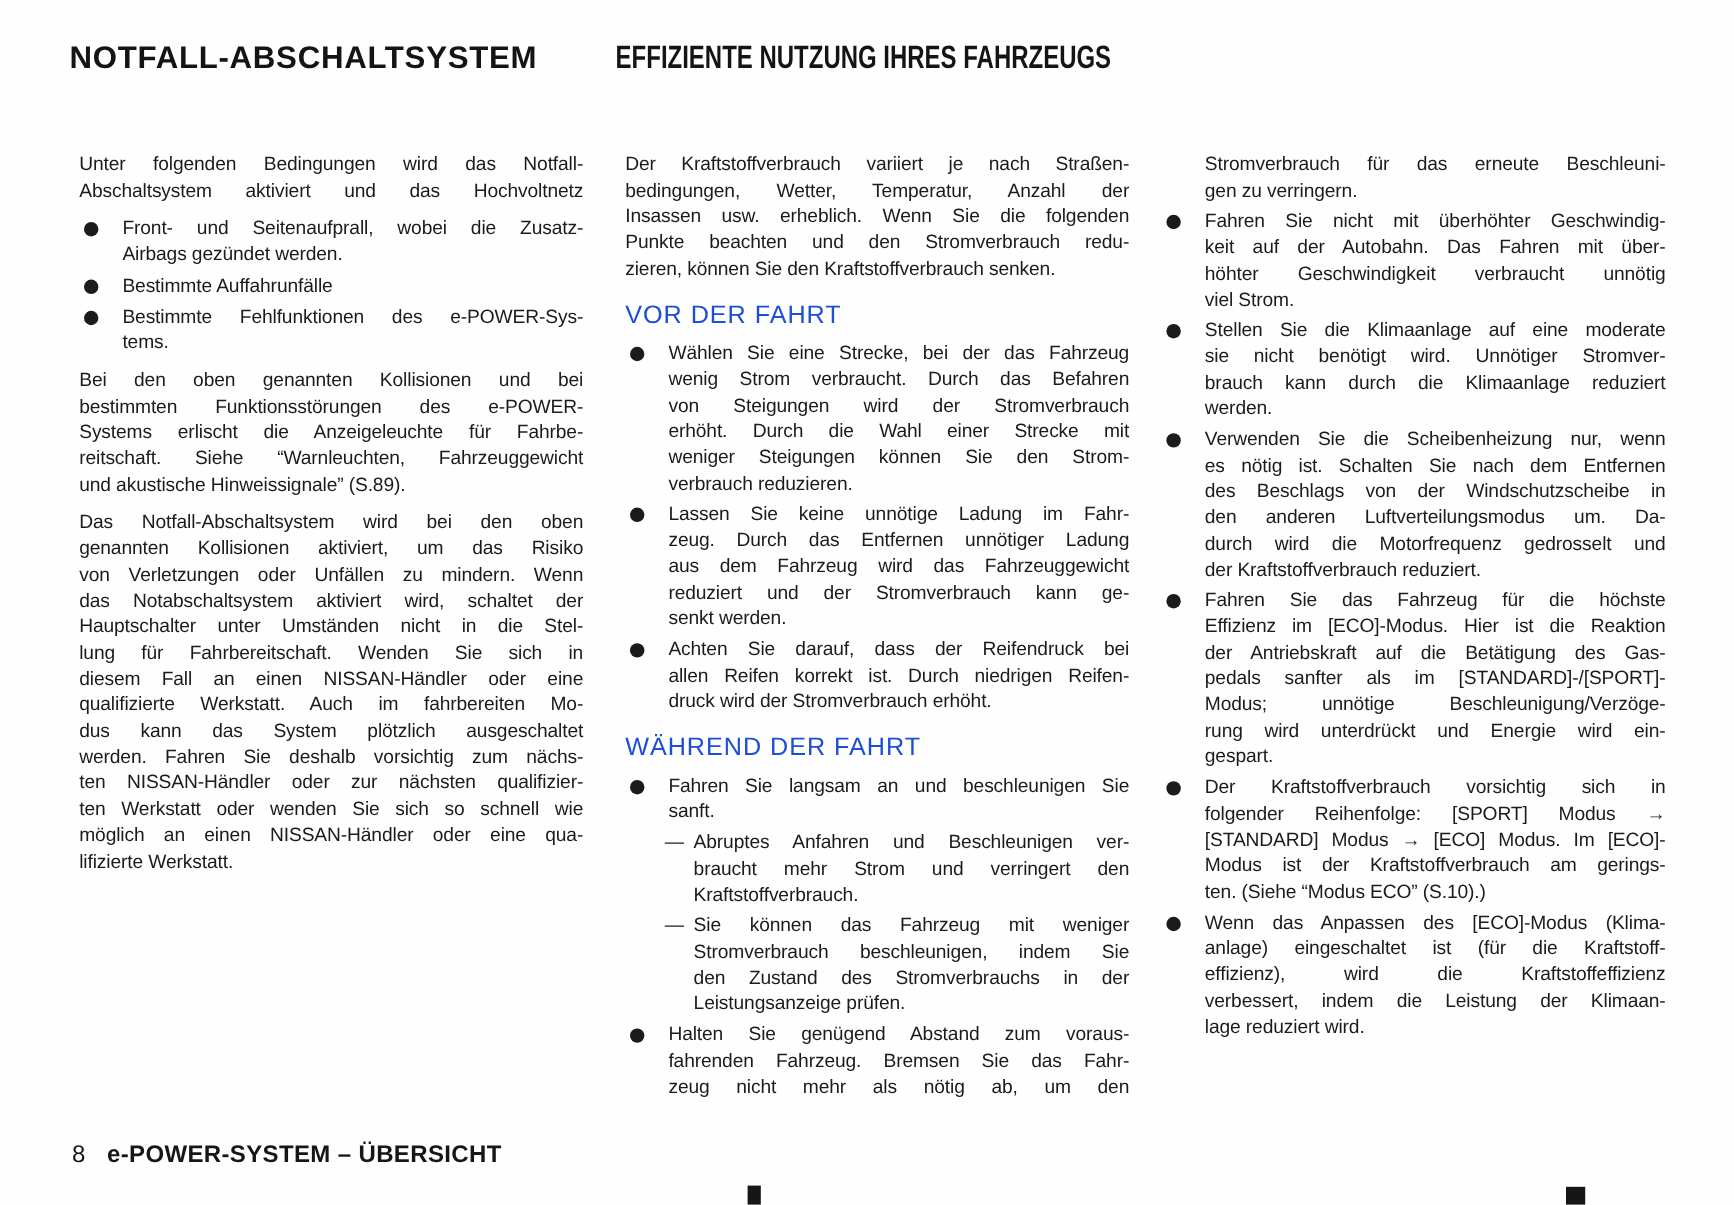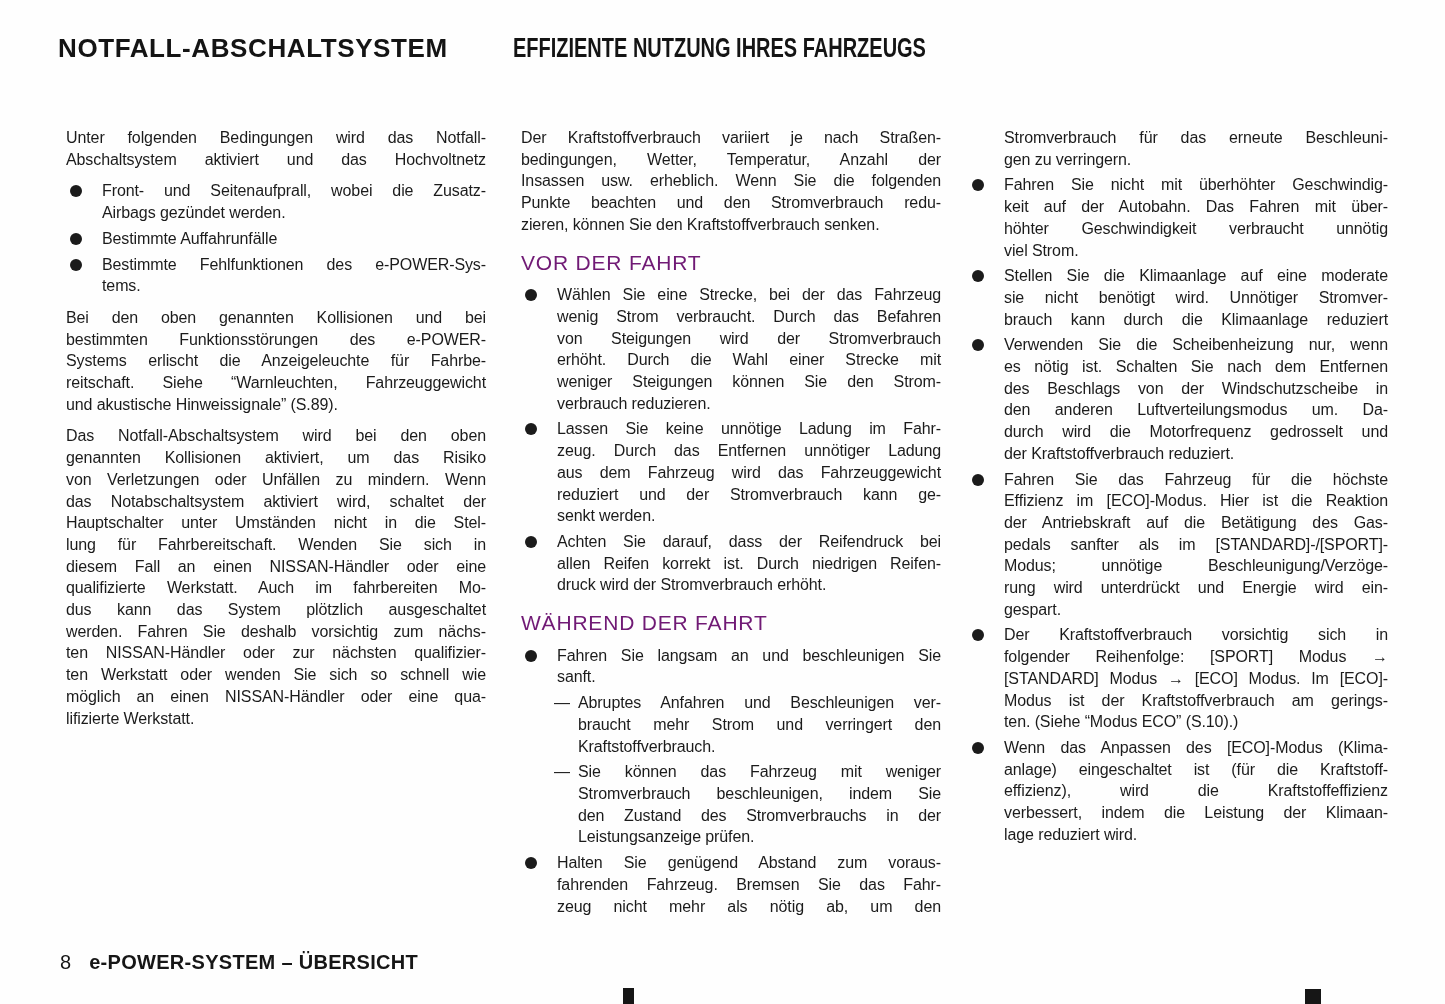--- a/index.html
+++ b/index.html
@@ -37,21 +37,21 @@
   .bullet .content, .cont .content { margin-left:36px; }
   .dash .content { margin-left:57px; }
   .bullet-marker {
     position:absolute; left:4px; top:5px;
     width:12px; height:12px; border-radius:50%;
     background:#1b1b1b;
   }
   .dash-marker { position:absolute; left:33px; top:0; }
   .sec-heading {
     font-size:21px; letter-spacing:0.8px;
-    margin:16px 0 11px; color:#701a75;
+    margin:16px 0 11px; color:#1d4ed8;
     white-space:nowrap;
   }
   .line { text-align:left; }
   .jl { text-align:justify; text-align-last:justify; }
 
   .footer {
     position:absolute; left:60px; top:951px;
     font-size:20px; display:flex; align-items:baseline;
     color:#161616;
   }
@@ -212,20 +212,21 @@
         <div class="line jl">höhter Geschwindigkeit verbraucht unnötig</div>
         <div class="line">viel Strom.</div>
       </div>
     </div>
     <div class="block bullet">
       <span class="bullet-marker"></span>
       <div class="content">
         <div class="line jl">Stellen Sie die Klimaanlage auf eine moderate</div>
         <div class="line jl">sie nicht benötigt wird. Unnötiger Stromver-</div>
         <div class="line jl">brauch kann durch die Klimaanlage reduziert</div>
+        <div class="line">werden.</div>
       </div>
     </div>
     <div class="block bullet">
       <span class="bullet-marker"></span>
       <div class="content">
         <div class="line jl">Verwenden Sie die Scheibenheizung nur, wenn</div>
         <div class="line jl">es nötig ist. Schalten Sie nach dem Entfernen</div>
         <div class="line jl">des Beschlags von der Windschutzscheibe in</div>
         <div class="line jl">den anderen Luftverteilungsmodus um. Da-</div>
         <div class="line jl">durch wird die Motorfrequenz gedrosselt und</div>

